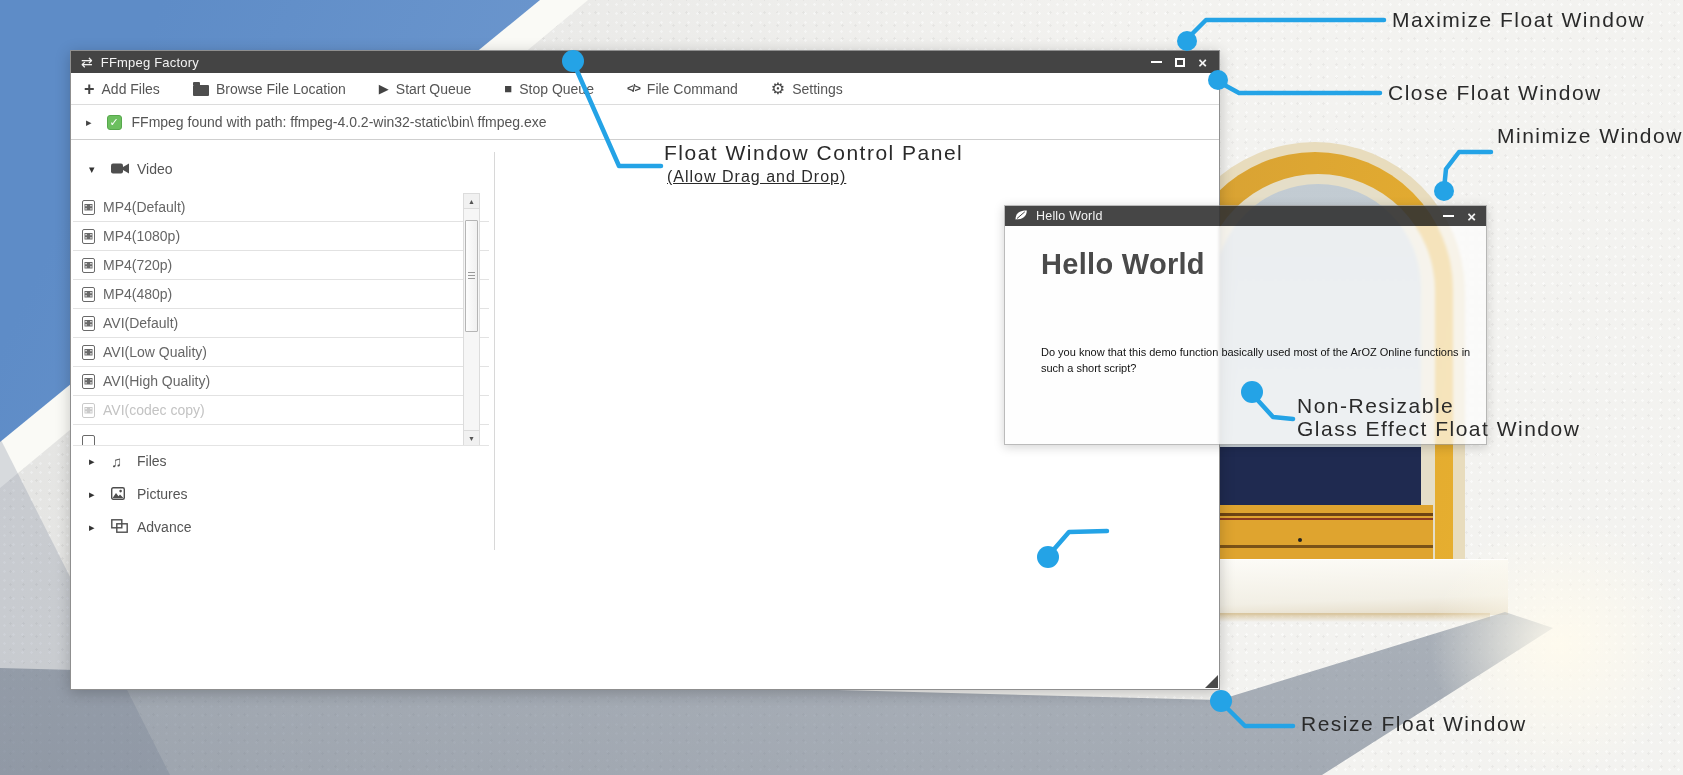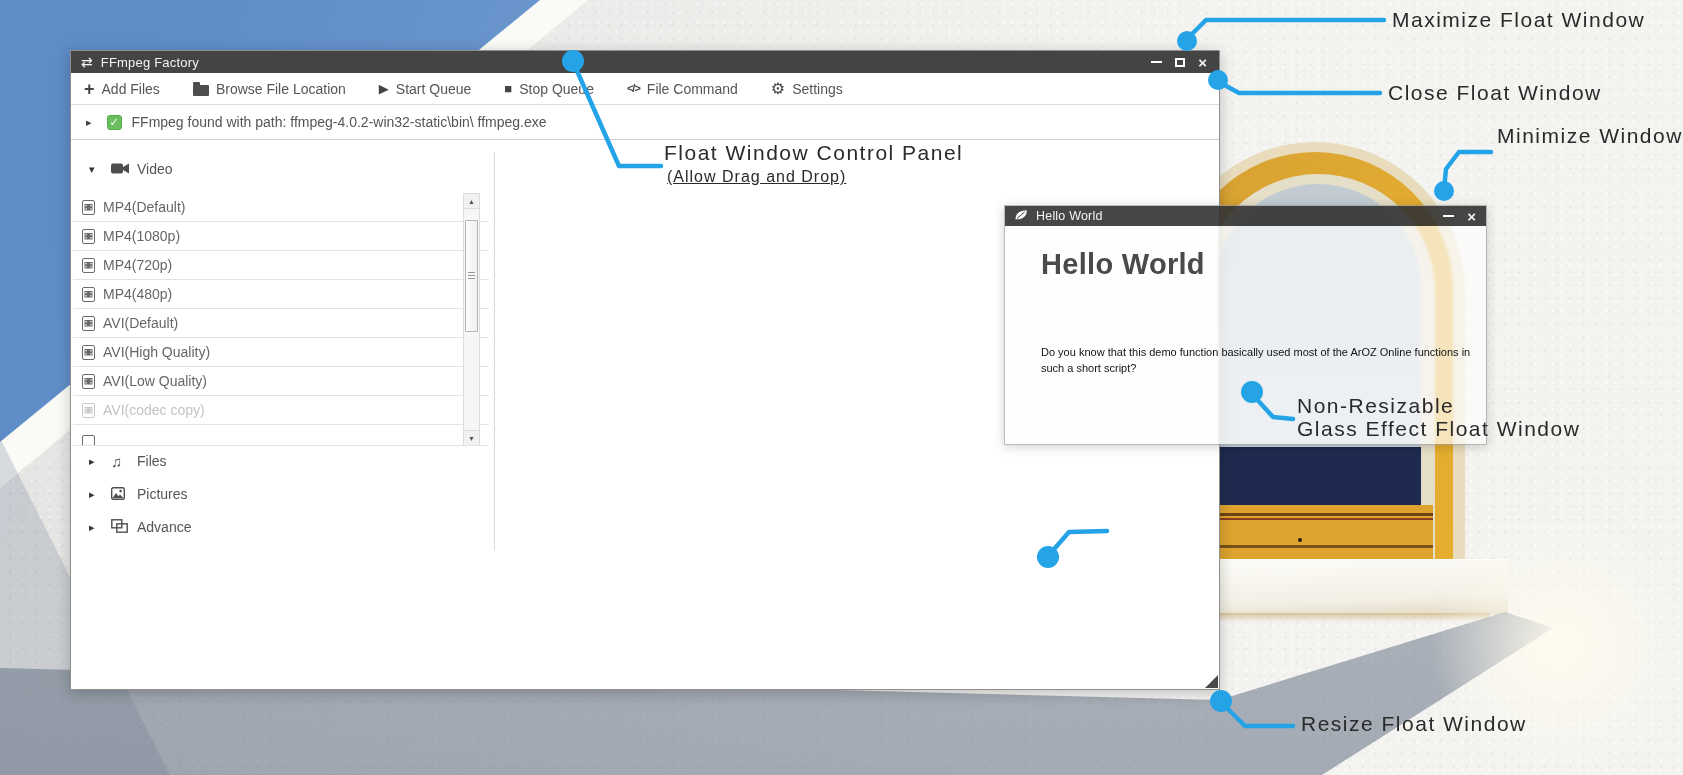--- a/index.html
+++ b/index.html
@@ -283,32 +283,32 @@
         </div>
         <div class="filerow">
           <svg width="13" height="15" viewBox="0 0 13 15">
               <rect x="0.5" y="0.5" width="12" height="14" rx="1.5" fill="none" stroke="#6a6a6a"></rect>
               <rect x="2.5" y="4" width="8" height="6.5" fill="#6a6a6a"></rect>
               <rect x="3.4" y="5" width="1.3" height="1.3" fill="#fff"></rect>
               <rect x="8.3" y="5" width="1.3" height="1.3" fill="#fff"></rect>
               <rect x="3.4" y="8.2" width="1.3" height="1.3" fill="#fff"></rect>
               <rect x="8.3" y="8.2" width="1.3" height="1.3" fill="#fff"></rect>
             </svg>
+          <span class="f-lb">AVI(Low Quality)</span>
+        </div>
+        <div class="filerow">
+          <svg width="13" height="15" viewBox="0 0 13 15">
+              <rect x="0.5" y="0.5" width="12" height="14" rx="1.5" fill="none" stroke="#6a6a6a"></rect>
+              <rect x="2.5" y="4" width="8" height="6.5" fill="#6a6a6a"></rect>
+              <rect x="3.4" y="5" width="1.3" height="1.3" fill="#fff"></rect>
+              <rect x="8.3" y="5" width="1.3" height="1.3" fill="#fff"></rect>
+              <rect x="3.4" y="8.2" width="1.3" height="1.3" fill="#fff"></rect>
+              <rect x="8.3" y="8.2" width="1.3" height="1.3" fill="#fff"></rect>
+            </svg>
           <span class="f-lb">AVI(High Quality)</span>
-        </div>
-        <div class="filerow">
-          <svg width="13" height="15" viewBox="0 0 13 15">
-              <rect x="0.5" y="0.5" width="12" height="14" rx="1.5" fill="none" stroke="#6a6a6a"></rect>
-              <rect x="2.5" y="4" width="8" height="6.5" fill="#6a6a6a"></rect>
-              <rect x="3.4" y="5" width="1.3" height="1.3" fill="#fff"></rect>
-              <rect x="8.3" y="5" width="1.3" height="1.3" fill="#fff"></rect>
-              <rect x="3.4" y="8.2" width="1.3" height="1.3" fill="#fff"></rect>
-              <rect x="8.3" y="8.2" width="1.3" height="1.3" fill="#fff"></rect>
-            </svg>
-          <span class="f-lb">AVI(Low Quality)</span>
         </div>
         <div class="filerow disabled">
           <svg width="13" height="15" viewBox="0 0 13 15">
               <rect x="0.5" y="0.5" width="12" height="14" rx="1.5" fill="none" stroke="#6a6a6a"></rect>
               <rect x="2.5" y="4" width="8" height="6.5" fill="#6a6a6a"></rect>
               <rect x="3.4" y="5" width="1.3" height="1.3" fill="#fff"></rect>
               <rect x="8.3" y="5" width="1.3" height="1.3" fill="#fff"></rect>
               <rect x="3.4" y="8.2" width="1.3" height="1.3" fill="#fff"></rect>
               <rect x="8.3" y="8.2" width="1.3" height="1.3" fill="#fff"></rect>
             </svg>

